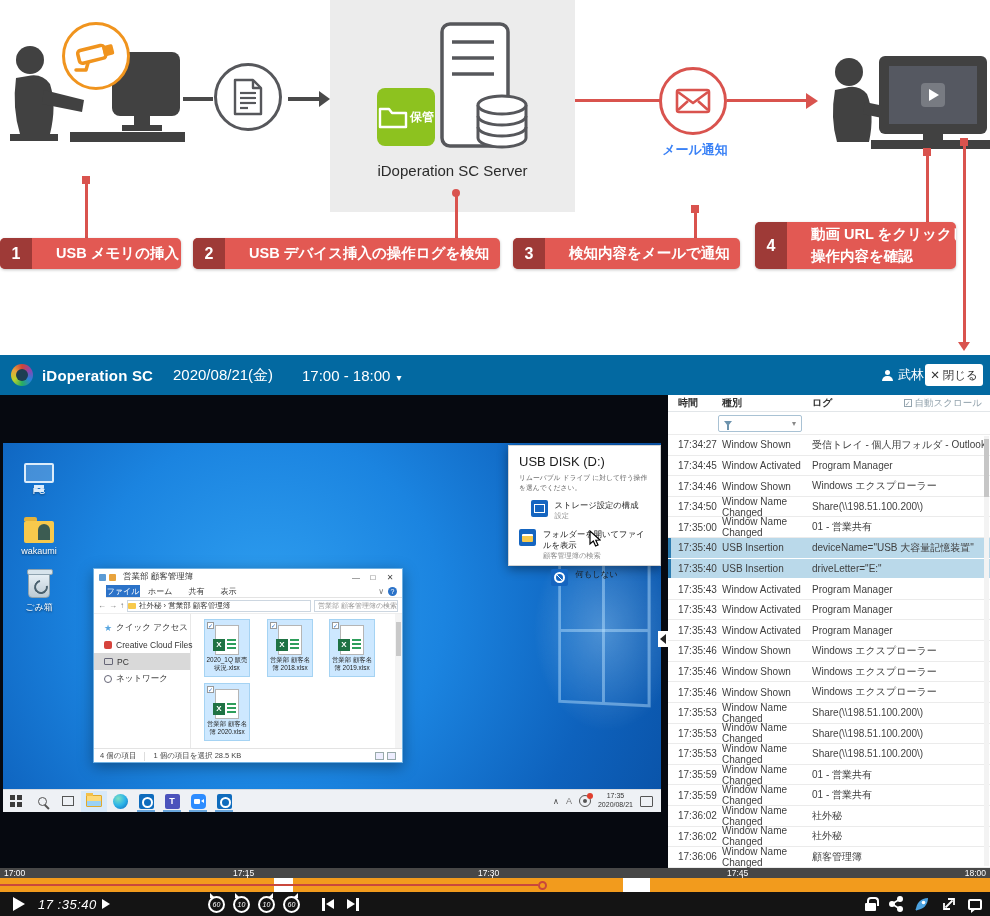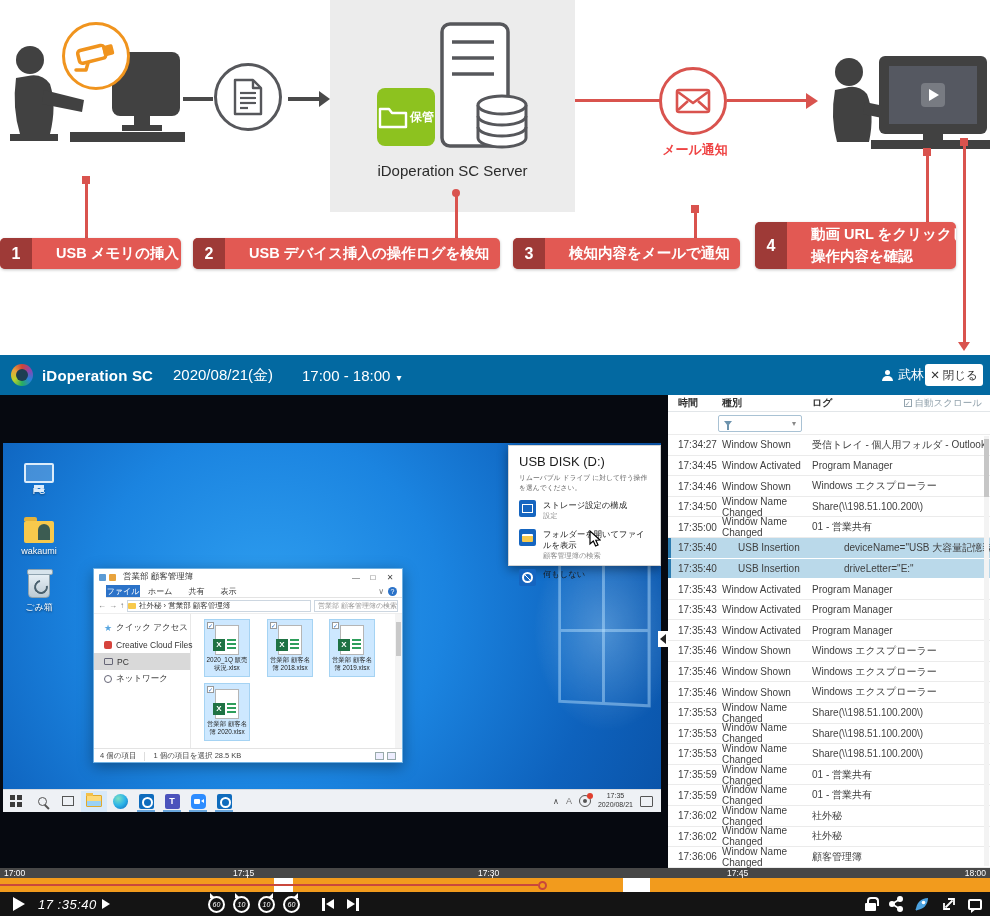--- a/index.html
+++ b/index.html
@@ -25,21 +25,21 @@
   .r1{left:575px;top:99px;width:85px;background:#d9534e;}
   .r2{left:727px;top:99px;width:80px;background:#d9534e;}
   .red-arr{position:absolute;left:806px;top:93px;width:0;height:0;
     border-left:12px solid #d9534e;border-top:8px solid transparent;border-bottom:8px solid transparent;}
   .server-panel{position:absolute;left:330px;top:0;width:245px;height:212px;background:#ececec;}
   .server-caption{position:absolute;left:0;top:162px;width:100%;text-align:center;font-size:15px;color:#2b2b2b;}
   .folder-badge{position:absolute;left:47px;top:88px;width:58px;height:58px;background:#8dc21f;border-radius:8px;
     display:flex;align-items:center;justify-content:center;gap:2px;}
   .folder-badge span{color:#fff;font-size:12px;font-weight:bold;line-height:1;}
   .mail-caption{position:absolute;left:645px;top:141px;width:100px;text-align:center;
-    color:#ef4444;font-size:13px;font-weight:bold;}
+    color:#3b82f6;font-size:13px;font-weight:bold;}
   
   .mk{position:absolute;width:8px;height:8px;background:#d9534e;}
   .mk.round{border-radius:50%;}
   .vl{position:absolute;width:3px;background:#d9534e;}
   .down-arr{position:absolute;left:958px;top:342px;width:0;height:0;
     border-top:9px solid #d9534e;border-left:6px solid transparent;border-right:6px solid transparent;}
   
   .pill{position:absolute;display:flex;background:#e25953;border-radius:5px;overflow:hidden;
     box-shadow:0 1px 3px rgba(0,0,0,.25);color:#fff;}
   .pill-num{width:32px;background:#9e3a37;display:flex;align-items:center;justify-content:center;
@@ -129,21 +129,21 @@
   .ex-status{height:15px;border-top:1px solid #e3e3e3;display:flex;align-items:center;gap:8px;font-size:7.5px;color:#444;padding:0 6px;}
   .vsep{width:1px;height:9px;background:#ddd;}
   .ex-status .vicons{margin-left:auto;display:flex;gap:3px;}
   .vic{width:9px;height:8px;border:1px solid #9aa;background:#eef;}
 
   
   .usb-pop{position:absolute;left:505px;top:2px;width:153px;height:121px;background:#fff;
     border:1px solid #d4d4d4;box-shadow:0 3px 10px rgba(0,0,0,.4);color:#1a1a1a;}
   .up-title{font-size:13px;margin:8px 0 0 10px;}
   .up-sub{font-size:6.8px;color:#666;margin:4px 10px 5px;}
-  .opt{display:flex;gap:7px;padding:2px 10px;margin-bottom:4px;align-items:flex-start;}
+  .opt{display:flex;gap:7px;padding:2px 10px;margin-bottom:4px;align-items:flex-start;justify-content:center;}
   .opt-ic{width:17px;height:17px;background:#1565c0;border-radius:2px;flex:none;position:relative;}
   .opt-ic.drive::after{content:'';position:absolute;inset:4px 3px;border:1.5px solid #fff;}
   .opt-ic.fold::after{content:'';position:absolute;inset:5px 3px 4px;background:#f7c94c;border-top:2px solid #fff;border-radius:1px;}
   .opt-ic.none::after{content:'';position:absolute;inset:3px;border:2px solid #fff;border-radius:50%;
     background:linear-gradient(45deg,transparent 44%,#fff 44%,#fff 56%,transparent 56%);}
   .opt-t{font-size:8.3px;line-height:1.25;}
   .opt-s{font-size:7.2px;color:#8a8a8a;margin-top:1px;}
   .cursor{position:absolute;left:80px;top:84px;}
 
   
@@ -191,21 +191,21 @@
   .dd{position:absolute;left:50px;top:3px;width:84px;height:17px;border:1px solid #a9c2d4;border-radius:2px;
     display:flex;align-items:center;padding:0 5px;}
   .funnel{width:0;height:0;border-left:4px solid transparent;border-right:4px solid transparent;border-top:5px solid #6d93ad;position:relative;}
   .funnel::after{content:'';position:absolute;left:-1px;top:-1px;width:2px;height:5px;background:#6d93ad;}
   .dd .caret{margin-left:auto;color:#888;font-size:8px;}
   .lp-rows{height:433px;overflow:hidden;position:relative;}
   .lrow{height:20.62px;display:flex;align-items:center;font-size:10px;border-bottom:1px solid #ebebeb;background:#fff;}
   .lrow .t{margin-left:10px;width:44px;flex:none;}
   .lrow .k{width:90px;flex:none;}
   .lrow .l{flex:1;white-space:nowrap;overflow:hidden;}
-  .lrow.hl{background:#bad9ea;box-shadow:inset 3px 0 0 #2c7cb0;border-bottom-color:#fff;gap:16px;}
+  .lrow.hl{background:#bad9ea;box-shadow:inset 3px 0 0 #2c7cb0;border-bottom-color:#fff;}
   .lp-scroll{position:absolute;right:1px;top:41px;width:5px;height:430px;background:#f3f3f3;}
   .lp-scroll::before{content:'';display:block;margin:3px auto 0;width:5px;height:58px;background:#c6c6c6;}
   .collapse{position:absolute;left:658px;top:276px;width:10px;height:16px;background:#fff;
     display:flex;align-items:center;justify-content:center;}
   .collapse::after{content:'';width:0;height:0;border-right:6px solid #222;border-top:5px solid transparent;border-bottom:5px solid transparent;}
 
   
   .ruler{position:absolute;left:0;top:513px;width:990px;height:10px;background:#474747;color:#fff;font-size:8.5px;}
   .ruler span{position:absolute;top:0;}
   .ruler i{position:absolute;bottom:0;width:1px;height:3px;background:#ddd;}

